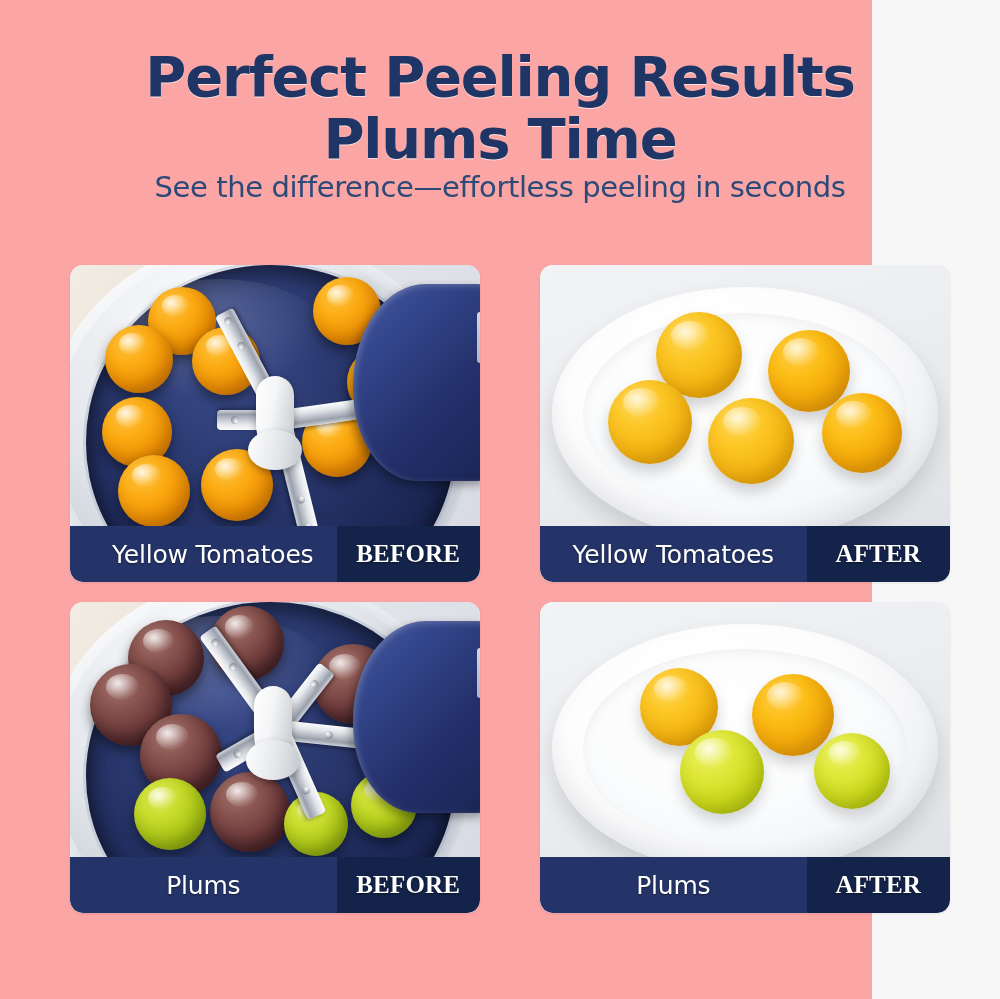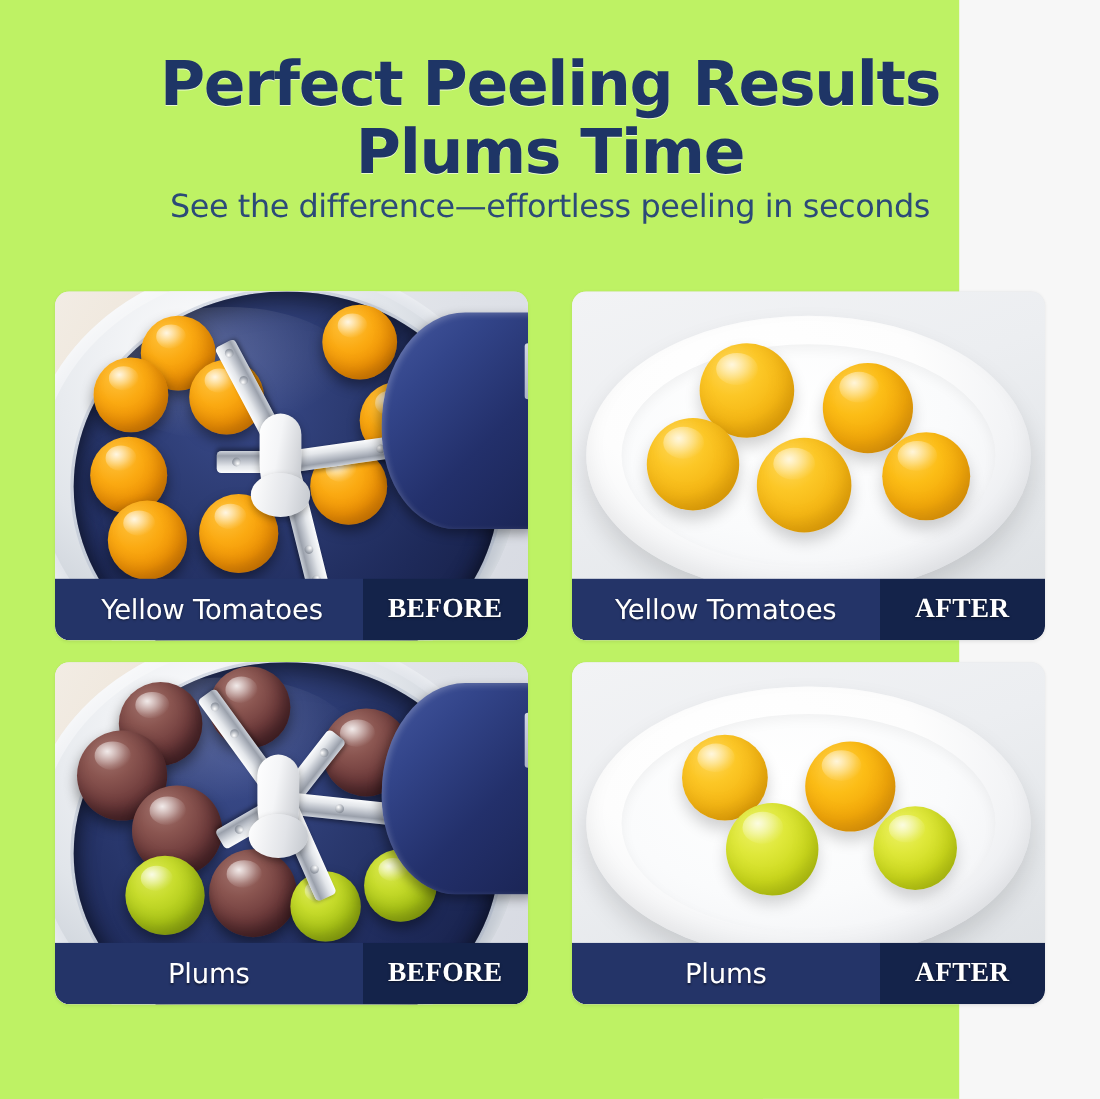--- a/index.html
+++ b/index.html
@@ -9,21 +9,21 @@
     height: 999px;
     background: #f7f7f7;
     font-family: "Liberation Sans", sans-serif;
     overflow: hidden;
   }
 
   #page {
     position: relative;
     width: 872px;
     height: 999px;
-    background: #bef264;
+    background: #fca5a5;
   }
 
   
   .header {
     position: absolute;
     top: 46px;
     left: 0;
     width: 1000px;
     text-align: center;
   }
@@ -58,20 +58,21 @@
     column-gap: 40px;
     row-gap: 20px;
   }
 
   .card {
     position: relative;
     border-radius: 13px;
     overflow: hidden;
     background: #e9eaec;
     box-shadow: 0 1px 3px rgba(0,0,0,0.08);
+    margin-left: 20px;
   }
 
   .photo {
     position: absolute;
     inset: 0;
     overflow: hidden;
   }
 
   
   .label-bar {

